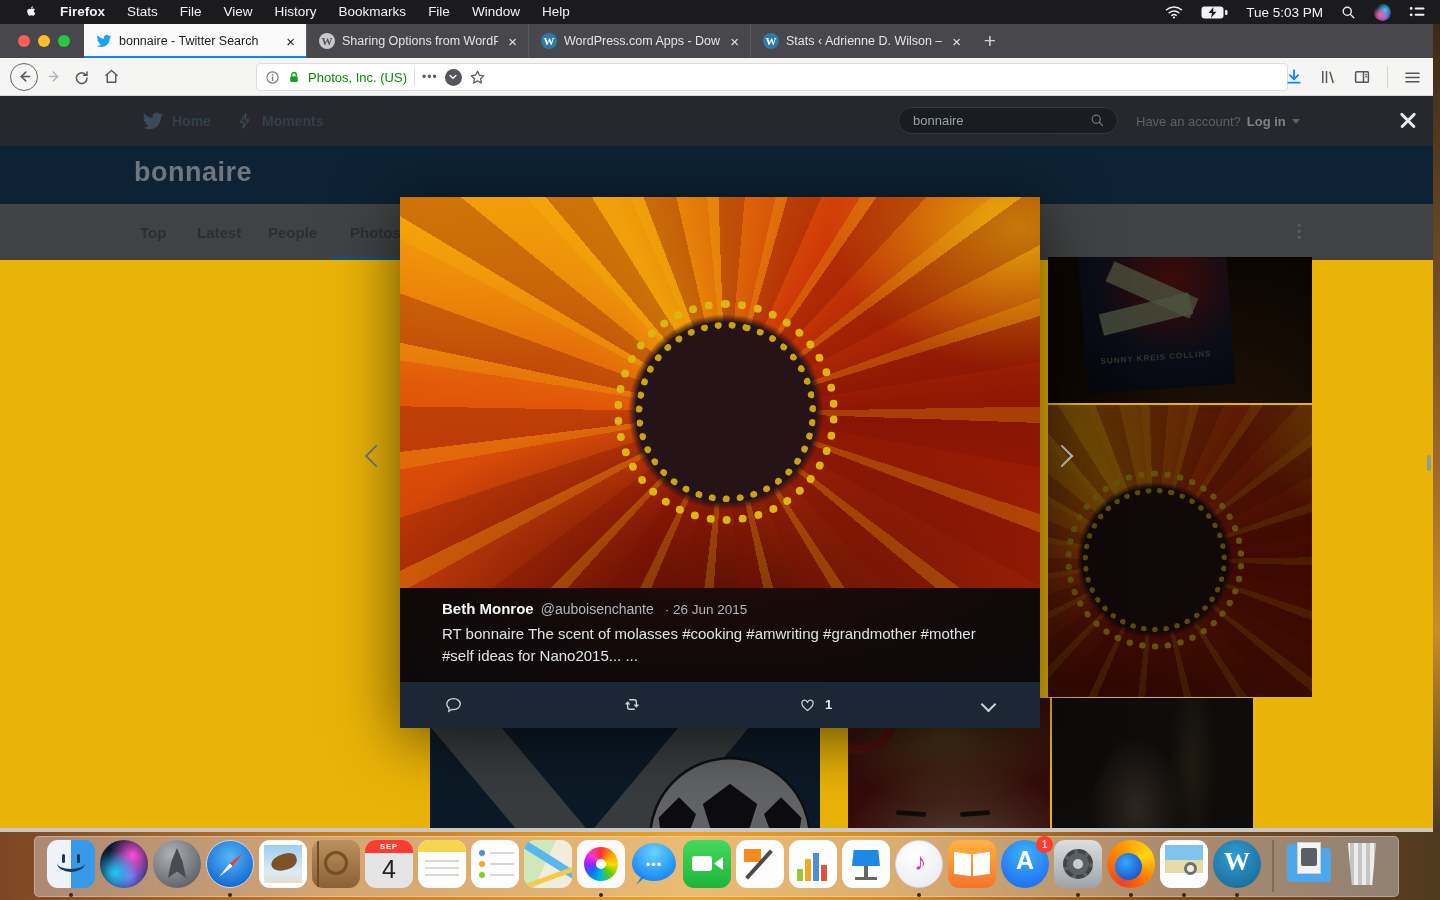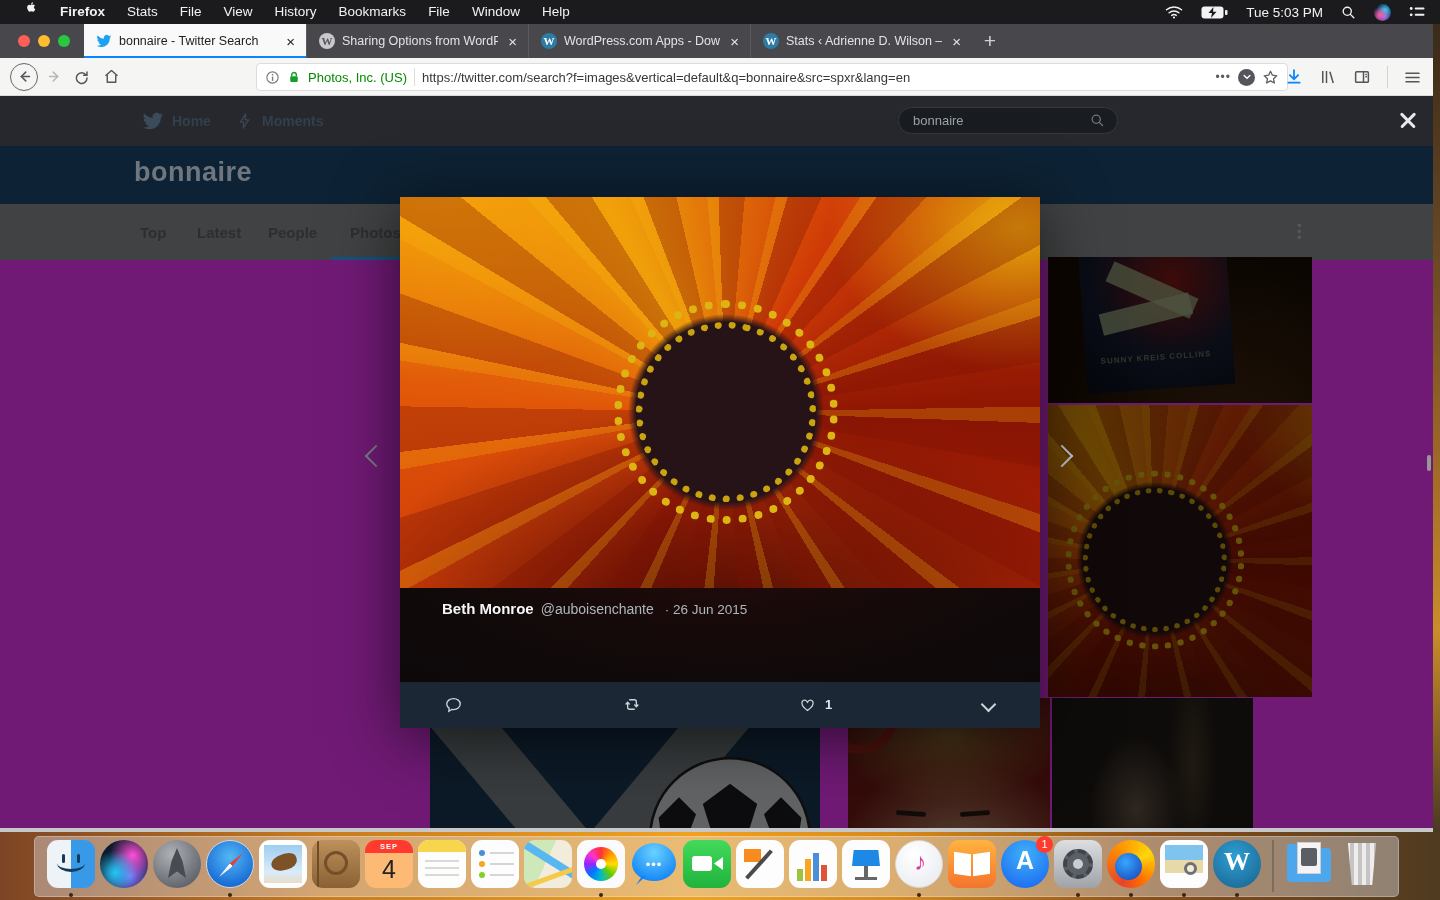--- a/index.html
+++ b/index.html
@@ -9,21 +9,21 @@
 
   
   .wallpaper{position:absolute;inset:0;
     background:linear-gradient(90deg,#7d4526,#c87a1e 22%,#f0a11f 48%,#d88a1a 62%,#8a5018 80%,#4f3a20 100%);}
   .wall-right{position:absolute;left:1433px;top:24px;width:7px;height:808px;
     background:linear-gradient(180deg,#3a2a18,#6b4a25 30%,#a06a28 55%,#c98d2a 75%,#4a3a22);}
 
   
   .menubar{position:absolute;top:0;left:0;width:1440px;height:24px;background:#1b1b1d;
     display:flex;align-items:center;color:#f2f2f4;font-size:13.5px;z-index:90;}
-  .mb-left{display:flex;align-items:flex-start;gap:2px;padding-left:14px;}
+  .mb-left{display:flex;align-items:center;gap:2px;padding-left:14px;}
   .mi{padding:0 10px;line-height:24px;}
   .mi.app{font-weight:bold;}
   .mb-right{margin-left:auto;display:flex;align-items:center;gap:18px;padding-right:14px;}
   .clock{font-size:13.5px;}
   .siri-orb{width:17px;height:17px;border-radius:50%;
     background:radial-gradient(circle at 35% 65%,#ff5fa2,rgba(255,95,162,0) 55%),
                radial-gradient(circle at 65% 35%,#38d0ff,rgba(56,208,255,0) 55%),
                radial-gradient(circle at 60% 75%,#8a6cff,rgba(138,108,255,0) 60%),#0b1c30;}
 
   
@@ -53,21 +53,21 @@
     border:1px solid #dcdcde;border-radius:4px;display:flex;align-items:center;padding:0 8px;gap:7px;}
   .sec{color:#058b00;font-size:13px;white-space:nowrap;}
   .url-sep{width:1px;height:18px;background:#ddd;}
   .url{flex:1;color:#36383c;font-size:13px;white-space:nowrap;overflow:hidden;}
   .pgact{color:#5b5b60;font-size:12px;letter-spacing:1px;}
   .pocket{width:17px;height:17px;border-radius:50%;background:#54565c;display:flex;align-items:center;justify-content:center;}
   .tb-right{position:absolute;right:0;top:0;height:38px;display:flex;align-items:center;gap:16px;padding-right:12px;}
   .vsep{width:1px;height:22px;background:#d2d2d4;}
 
   
-  .page{position:absolute;top:72px;left:0;width:1433px;height:736px;background:#701a75;overflow:hidden;}
+  .page{position:absolute;top:72px;left:0;width:1433px;height:736px;background:#eab308;overflow:hidden;}
   .pg-bottom{position:absolute;left:0;bottom:0;width:100%;height:4px;background:#c6c7c9;z-index:80;}
 
   .tw-nav{position:absolute;top:0;left:0;width:100%;height:50px;background:#26282d;}
   .tw-nav-item{position:absolute;top:0;height:50px;display:flex;align-items:center;gap:8px;
     color:#333f4b;font-weight:bold;font-size:14px;}
   .n-home{left:142px;} .n-moments{left:236px;}
   .search-pill{position:absolute;left:898px;top:11px;width:220px;height:27px;border-radius:14px;
     background:#191c20;border:1px solid #34383d;display:flex;align-items:center;}
   .search-pill input{flex:1;background:transparent;border:none;outline:none;color:#9aa2aa;
     font-size:13px;padding:0 0 0 14px;font-family:"Liberation Sans",sans-serif;}
@@ -169,21 +169,21 @@
     clip-path:polygon(50% 0,78% 45%,95% 100%,50% 78%,5% 100%,22% 45%);}
   .i-safari{border-radius:50%;background:radial-gradient(circle at 50% 35%,#54b8f5,#1567d3 80%);border:1px solid #cfd6dd;}
   .i-safari .needle{position:absolute;left:22px;top:7px;width:4px;height:34px;transform:rotate(45deg);
     background:linear-gradient(180deg,#f23a2e 0 50%,#f6f7f8 50% 100%);clip-path:polygon(50% 0,100% 50%,50% 100%,0 50%);}
   .i-mail{background:#fdfdfd;}
   .i-mail .pic{position:absolute;inset:5px;background:linear-gradient(180deg,#9fcdf0,#d8ecfa 70%,#e8ddc8);}
   .i-mail .bird{position:absolute;left:12px;top:14px;width:26px;height:16px;background:#7c5226;border-radius:60% 40% 50% 50%;transform:rotate(-14deg);}
   .i-contacts{background:linear-gradient(180deg,#bd905c,#8a6134);}
   .i-contacts .emb{position:absolute;left:12px;top:11px;width:24px;height:24px;border:3px solid #71502a;border-radius:50%;}
   .i-contacts .spine{position:absolute;left:5px;top:0;width:2px;height:48px;background:#6d4c26;}
-  .i-cal{background:#fdba74;}
+  .i-cal{background:#e5e5e5;}
   .i-cal .mon{position:absolute;top:0;left:0;right:0;height:13px;background:#ff3b30;color:#fff;
     font-size:7.5px;font-weight:bold;text-align:center;line-height:13px;letter-spacing:1px;}
   .i-cal .day{position:absolute;top:13px;left:0;right:0;bottom:0;color:#222;font-size:25px;text-align:center;line-height:33px;}
   .i-notes{background:#fdfdfb;}
   .i-notes .top{position:absolute;top:0;left:0;right:0;height:12px;background:#f7d54c;}
   .i-notes .ln{position:absolute;left:7px;right:7px;height:2px;background:#d9d9d9;}
   .i-rem{background:#fdfdfd;}
   .i-rem .row{position:absolute;left:8px;display:flex;align-items:center;gap:5px;}
   .i-rem .dot{width:6px;height:6px;border-radius:50%;}
   .i-rem .bar{width:24px;height:2px;background:#d6d6d6;}
@@ -371,21 +371,20 @@
           </svg>
       </span>
       <span>
         <svg width="14" height="15" viewBox="0 0 24 24">
             <path d="M8 10V7.5a4 4 0 0 1 8 0V10" fill="none" stroke="#12a028" stroke-width="2.4"></path>
             <rect x="5.5" y="10" width="13" height="9.5" rx="1.8" fill="#12a028"></rect>
           </svg>
       </span>
       <span class="sec">Photos, Inc. (US)</span>
       <span class="url-sep"></span>
-      <span class="url">https://twitter.com/search?f=images&amp;vertical=default&amp;q=bonnaire&amp;src=spxr&amp;lang=en</span>
       <span class="pgact">•••</span>
       <span class="pocket">
         <svg width="10" height="9" viewBox="0 0 24 20" fill="none" stroke="#fff" stroke-width="3.2" stroke-linecap="round">
             <path d="M5 5l7 7 7-7"></path>
           </svg>
       </span>
       <span>
         <svg width="17" height="17" viewBox="0 0 24 24" fill="none" stroke="#5b5b60" stroke-width="1.8" stroke-linejoin="round">
             <path d="M12 3.2l2.7 5.6 6.1.8-4.5 4.2 1.2 6-5.5-3-5.5 3 1.2-6L3.2 9.6l6.1-.8z"></path>
           </svg>
@@ -446,20 +445,25 @@
         <span>Moments</span>
       </div>
       <div class="search-pill">
         <input value="bonnaire" style="">
         <span style="padding-right:12px">
           <svg width="15" height="15" viewBox="0 0 24 24" fill="none" stroke="#707880" stroke-width="2" stroke-linecap="round">
               <circle cx="10" cy="10" r="6.5"></circle>
               <path d="M15 15l5 5"></path>
             </svg>
         </span>
+      </div>
+      <div class="login">
+        <span>Have an account?</span>
+        <b>Log in</b>
+        <span class="caret"></span>
       </div>
     </div>
 
     <div class="lb-close"></div>
 
     <div class="heading-band">
       <h1>bonnaire</h1>
     </div>
 
     <div class="tabs-band">
@@ -516,20 +520,21 @@
       <div class="flower-art">
         <div class="stamen1"></div>
         <div class="stamen2"></div>
       </div>
       <div class="lb-caption">
         <div class="cap-line1">
           <span class="cap-author">Beth Monroe</span>
           <span class="cap-handle">@auboisenchante</span>
           <span class="cap-date">· 26 Jun 2015</span>
         </div>
+        <div class="cap-text">RT bonnaire The scent of molasses #cooking #amwriting #grandmother #mother #self ideas for Nano2015... ...</div>
       </div>
       <div class="lb-actions">
         <span class="act a-reply">
           <svg width="19" height="19" viewBox="0 0 24 24" fill="none" stroke="#ccd3d9" stroke-width="1.7">
               <path d="M12 4.5c-4.7 0-8.5 3-8.5 6.9 0 2.1 1.2 4 3 5.2l-.4 3.9 3.7-2.2c.7.2 1.4.2 2.2.2 4.7 0 8.5-3 8.5-7S16.7 4.5 12 4.5z"></path>
             </svg>
         </span>
         <span class="act a-rt">
           <svg width="22" height="19" viewBox="0 0 24 24" fill="none" stroke="#ccd3d9" stroke-width="1.7" stroke-linejoin="round">
               <path d="M8.5 6H15a2.5 2.5 0 0 1 2.5 2.5V14"></path>

